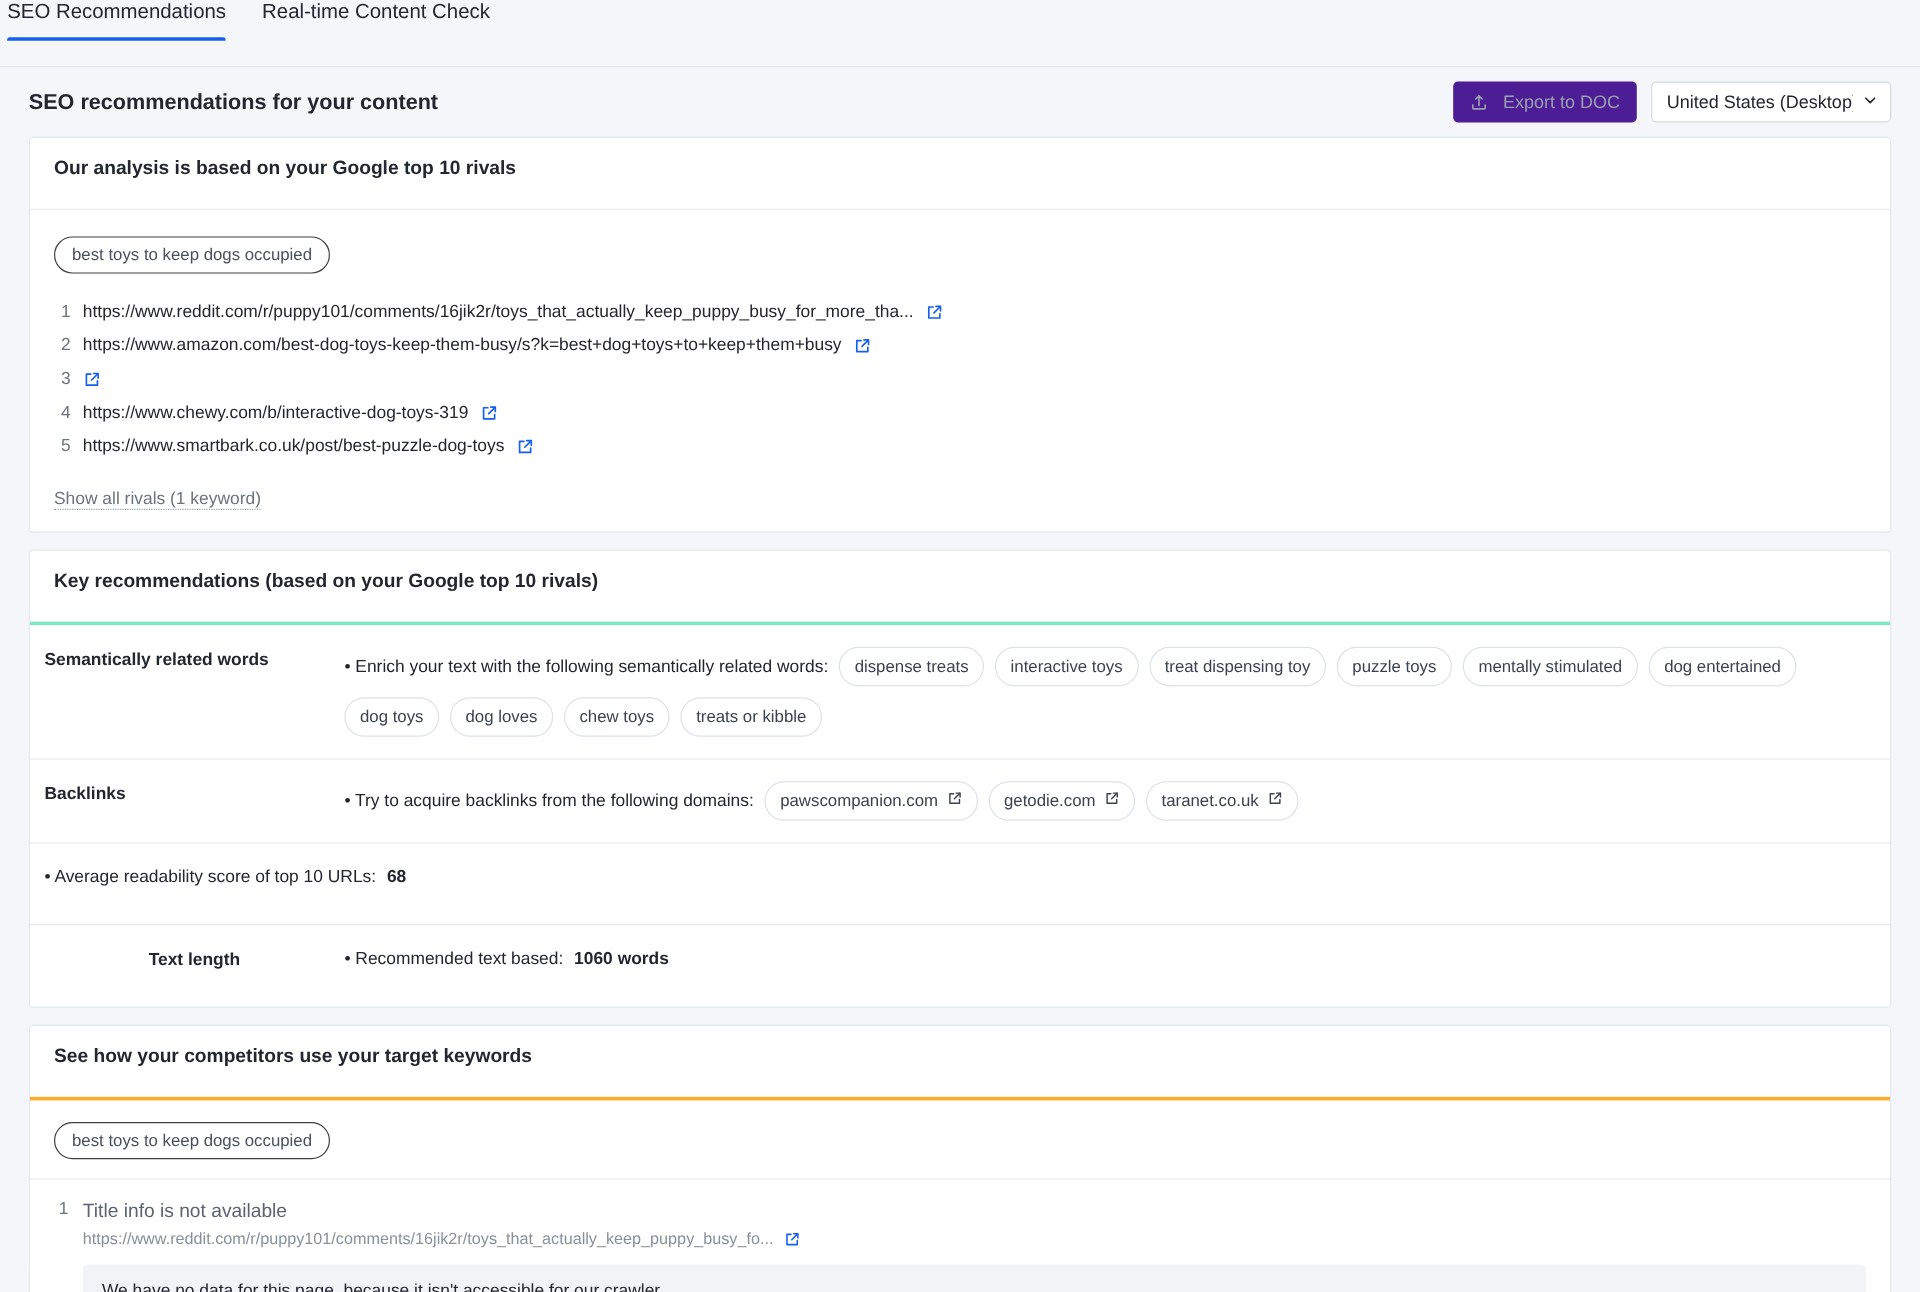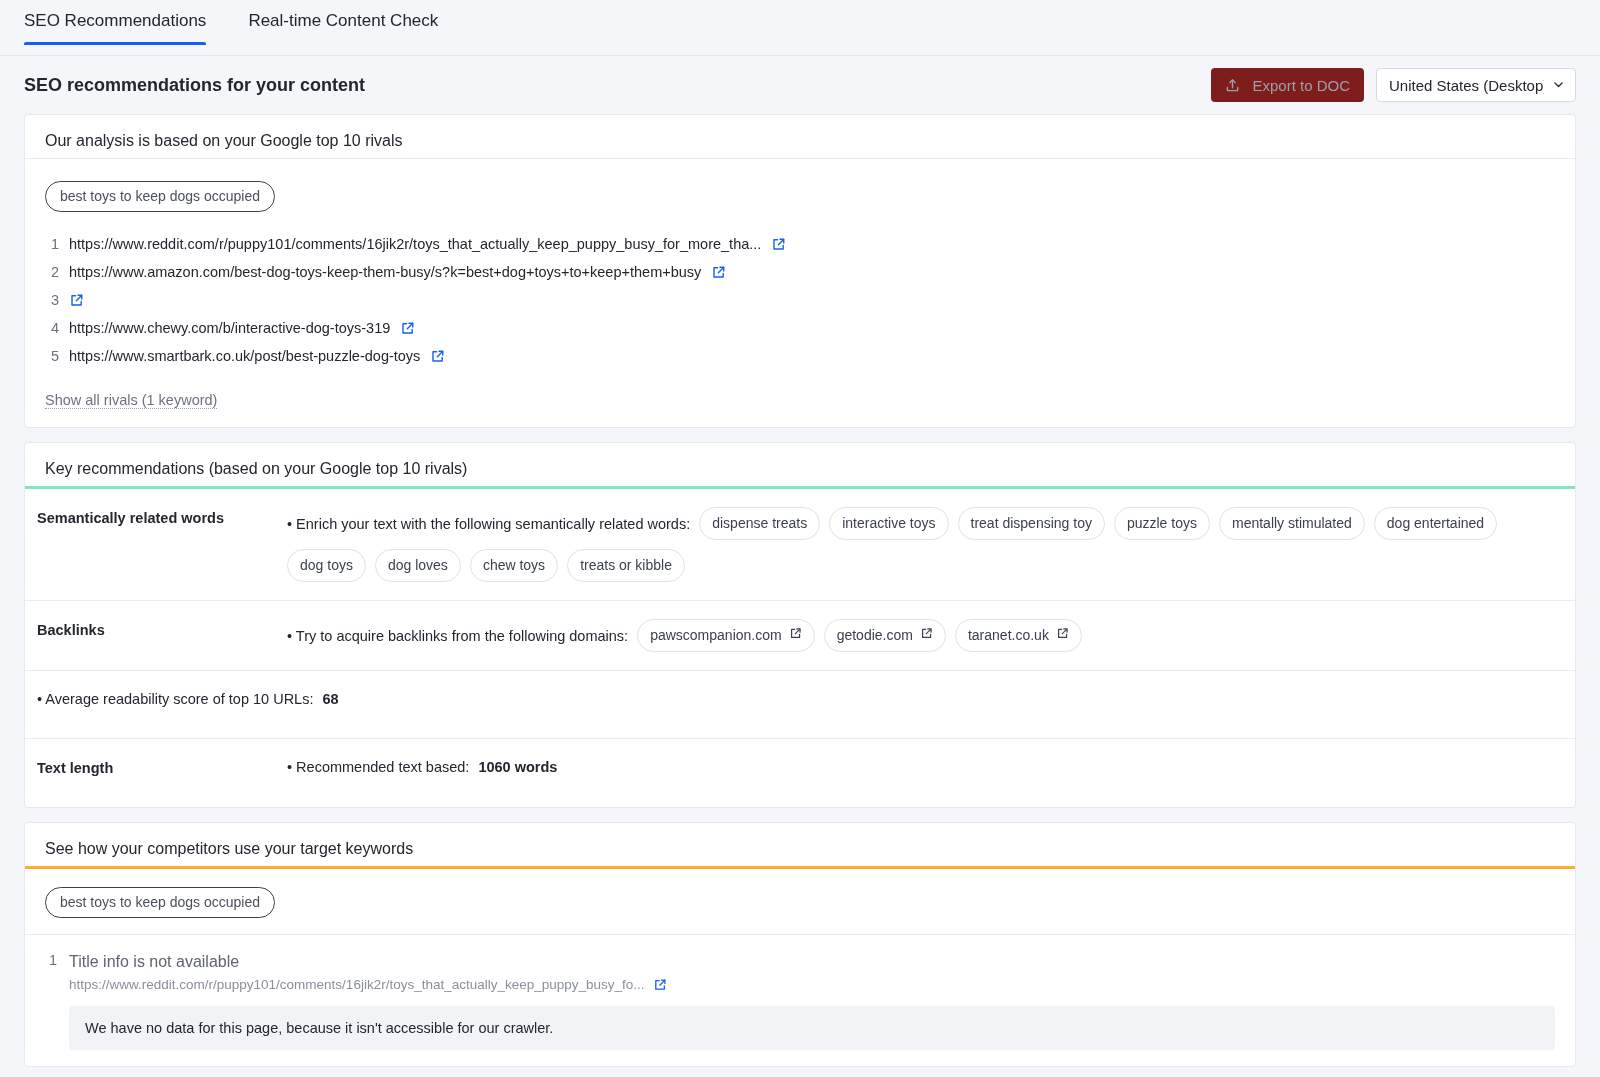--- a/index.html
+++ b/index.html
@@ -10,23 +10,23 @@
     color: #23262f;
     overflow: hidden;
   }
 
   
   .tabbar {
     height: 56px;
     background: #f4f6fa;
     border-bottom: 1px solid #e0e4ed;
     display: flex;
-    align-items: center;
-    padding-left: 24px;
-    gap: 16px;
+    align-items: flex-start;
+    padding-left: 6px;
+    gap: 4px;
   }
   .tab {
     font-size: 17px;
     color: #23262f;
     padding: 0 12px 13px 0;
     margin-right: 14px;
     position: relative;
     cursor: pointer;
     white-space: nowrap;
   }
@@ -46,21 +46,21 @@
     align-items: center;
     justify-content: space-between;
     padding: 0 24px;
   }
   .pagetitle { font-size: 18px; font-weight: bold; color: #23262f; }
   .head-right { display: flex; align-items: center; gap: 12px; }
 
   .btn-export {
     display: flex; align-items: center; gap: 12px;
     height: 34px; padding: 0 14px;
-    background: #7f1d1d;
+    background: #4c1d95;
     border: none; border-radius: 4px;
     color: #9aa0ae; font-size: 15px;
     cursor: pointer;
     font-family: "Liberation Sans", sans-serif;
   }
   .btn-export svg { display: block; }
 
   .select-loc {
     display: flex; align-items: center; justify-content: space-between;
     gap: 8px;
@@ -78,22 +78,22 @@
 
   
   .wrap { padding: 0 24px; }
   .card {
     background: #ffffff;
     border: 1px solid #e4e8f0;
     border-radius: 4px;
     margin-bottom: 14px;
   }
   .card-head {
-    padding: 17px 20px 8px;
-    font-size: 16px; font-weight: normal; color: #23262f;
+    padding: 17px 20px 24px;
+    font-size: 16px; font-weight: bold; color: #23262f;
     border-bottom: 1px solid #e8ebf1;
   }
   .card-head.accent-green { border-bottom: 3px solid #7fe7c4; }
   .card-head.accent-orange { border-bottom: 3px solid #f9ad2a; }
 
   
   .chip {
     display: inline-block;
     border: 1px solid #404040;
     border-radius: 20px;
@@ -124,21 +124,21 @@
     cursor: pointer;
   }
 
   
   .rec-row {
     display: flex;
     border-bottom: 1px solid #e8ebf1;
     padding: 18px 20px 18px 12px;
     min-height: 68px;
   }
-  .rec-row:last-child { border-bottom: none; }
+  .rec-row:last-child { border-bottom: none; text-align: center; }
   .rec-label {
     width: 250px; flex: none;
     font-size: 14.5px; font-weight: bold; color: #23262f;
     padding-top: 3px;
   }
   .rec-content {
     flex: 1;
     font-size: 14.5px; color: #23262f; line-height: 20px;
   }
   .rec-inline {

